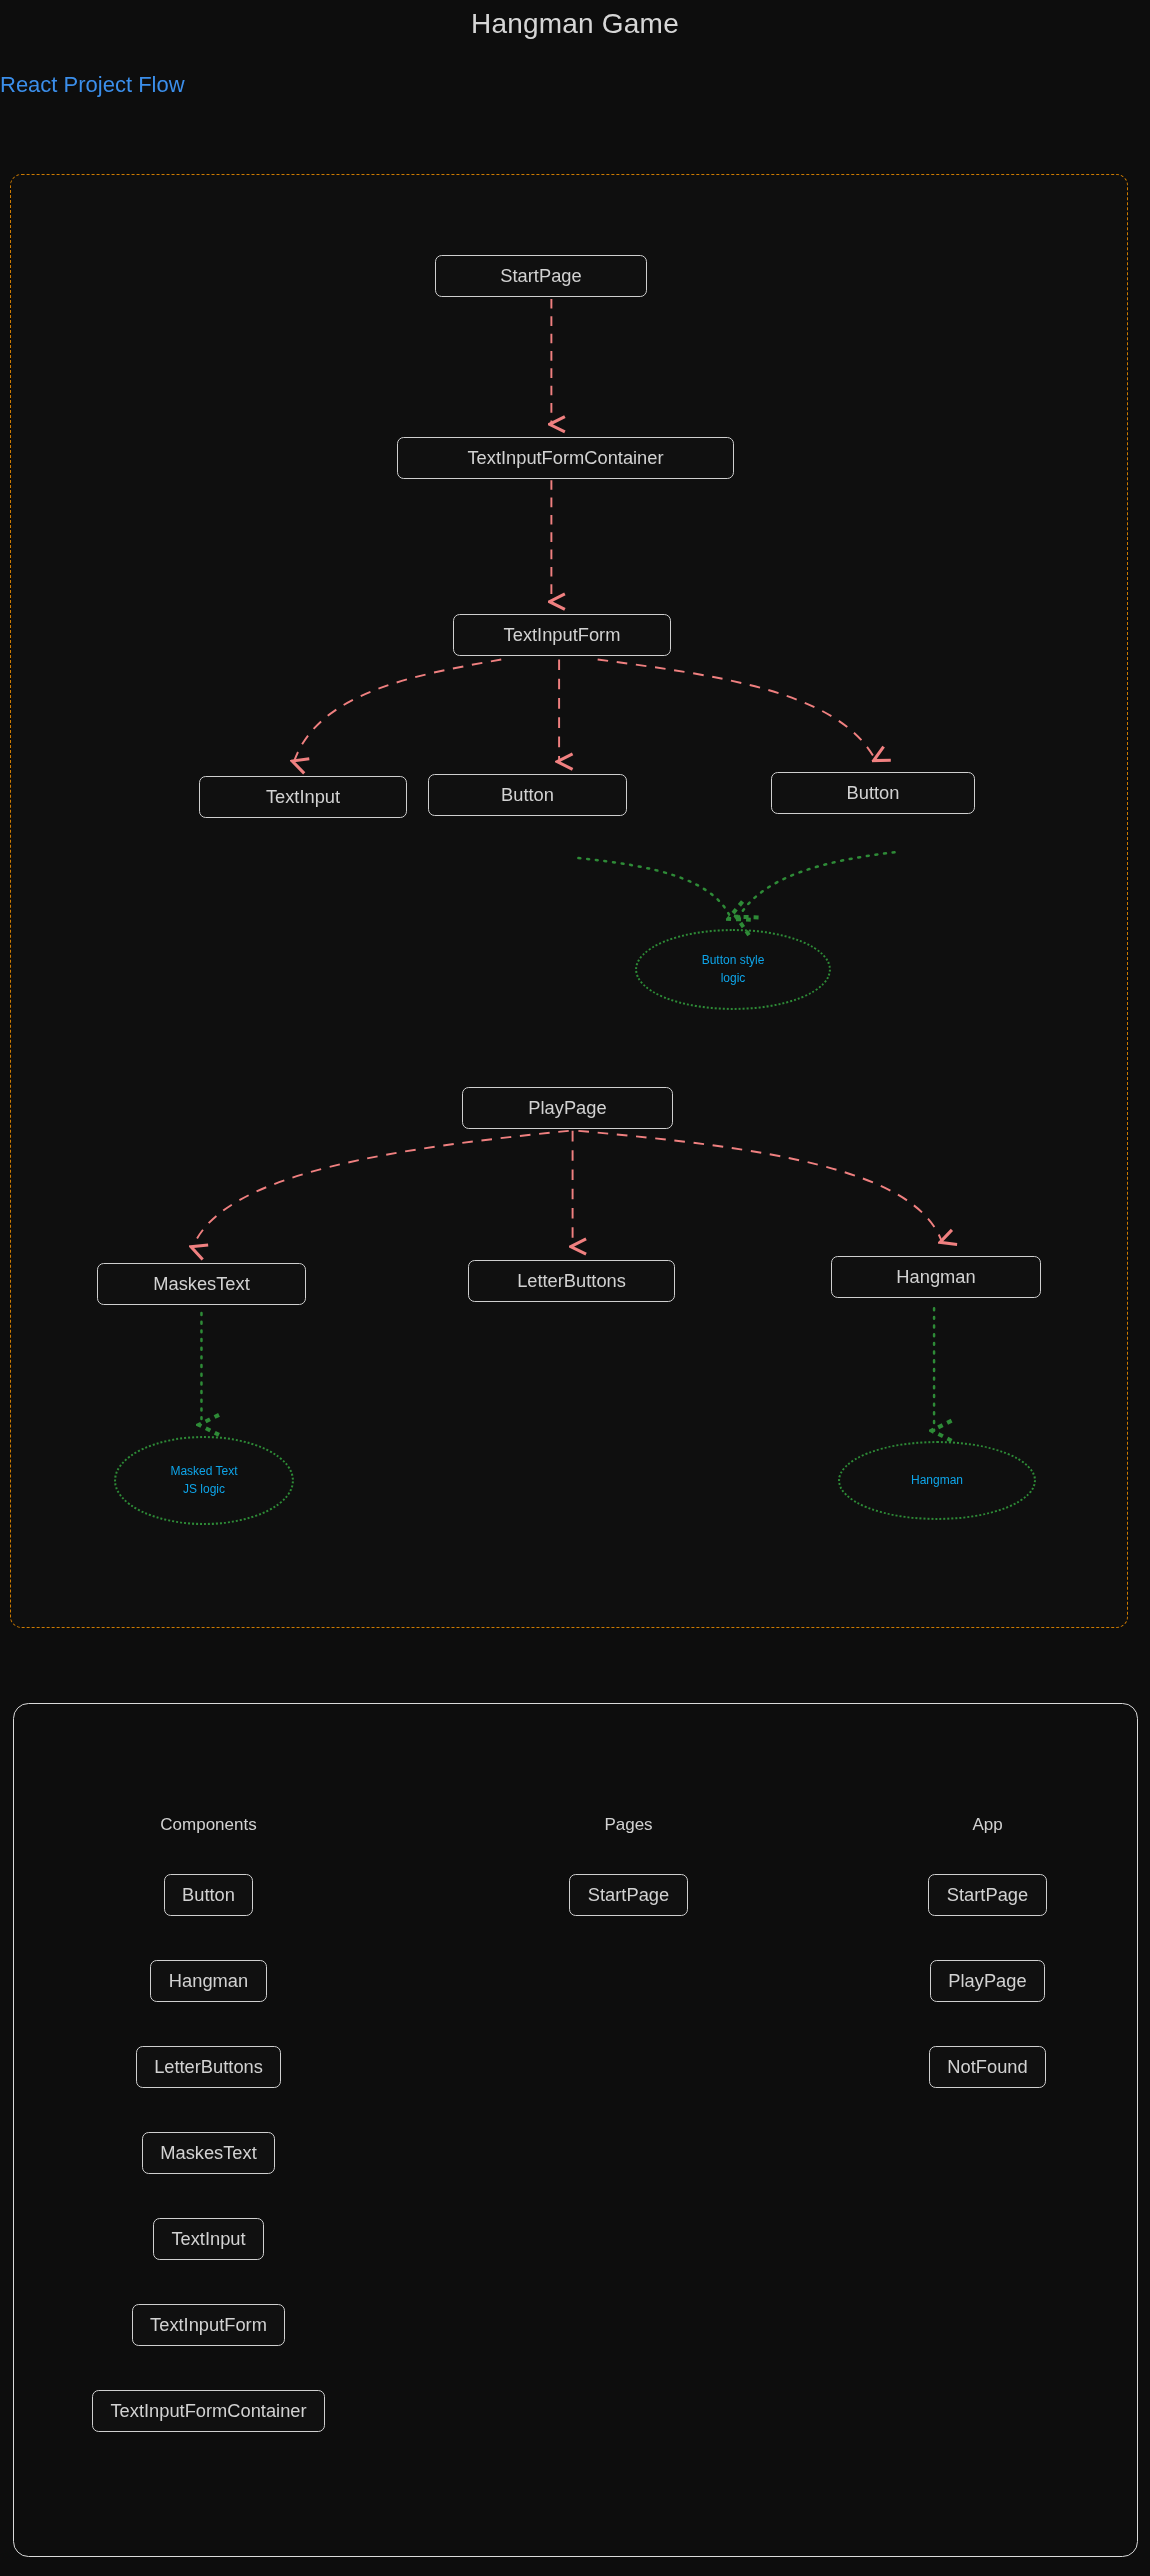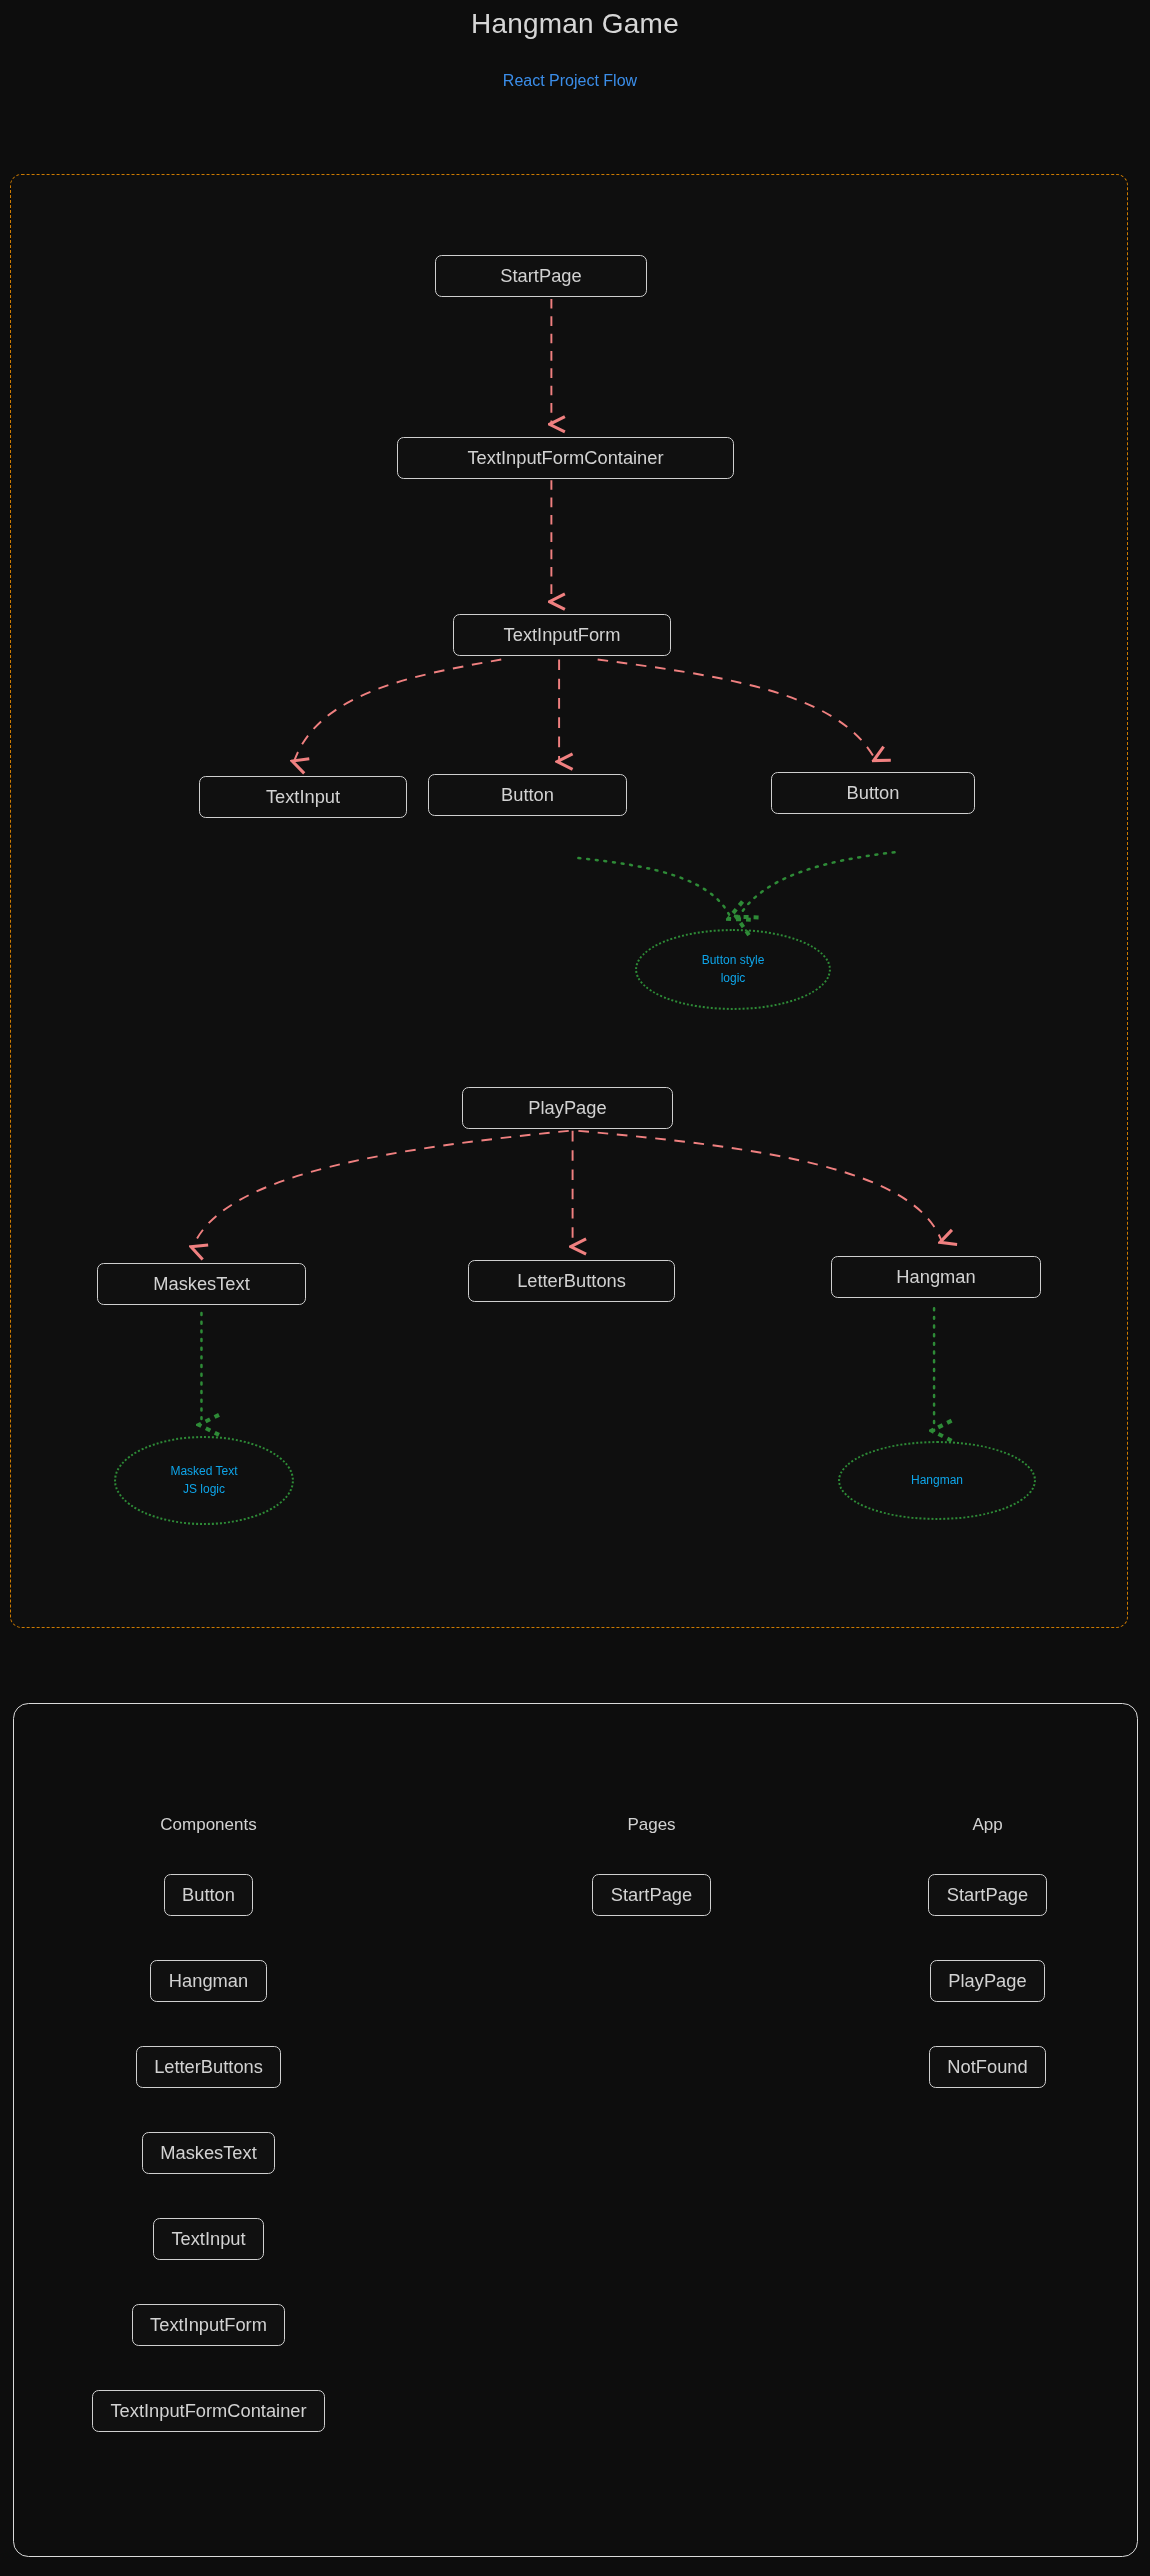--- a/index.html
+++ b/index.html
@@ -23,23 +23,22 @@
     color: #d6d6d6;
     font-size: 28px;
     font-weight: 400;
     letter-spacing: 0.2px;
   }
   .page-subtitle {
     position: absolute;
     top: 72px;
     left: 0;
     width: 1140px;
-    text-align: center;
     color: #3b8eea;
-    font-size: 16px;
+    font-size: 22px;
     font-weight: 400;
   }
 
   
   .flow-panel {
     position: absolute;
     left: 9.6px;
     top: 174px;
     width: 1118px;
     height: 1454px;
@@ -124,21 +123,21 @@
     font-size: 18.3px;
     height: 42px;
     display: flex;
     align-items: center;
     justify-content: center;
     white-space: nowrap;
     padding: 0 17.4px;
     margin-bottom: 44px;
   }
   #legend-col-components { left: 89px;  width: 212px; }
-  #legend-col-pages      { left: 532px; width: 212px; text-align: center; }
+  #legend-col-pages      { left: 509px; width: 212px; text-align: center; }
   #legend-col-app        { left: 868px; width: 212px; }
 </style>
 </head>
 <body>
 
 <div class="page-title">Hangman Game</div>
 <div class="page-subtitle">React Project Flow</div>
 
 <div class="flow-panel"></div>
 

